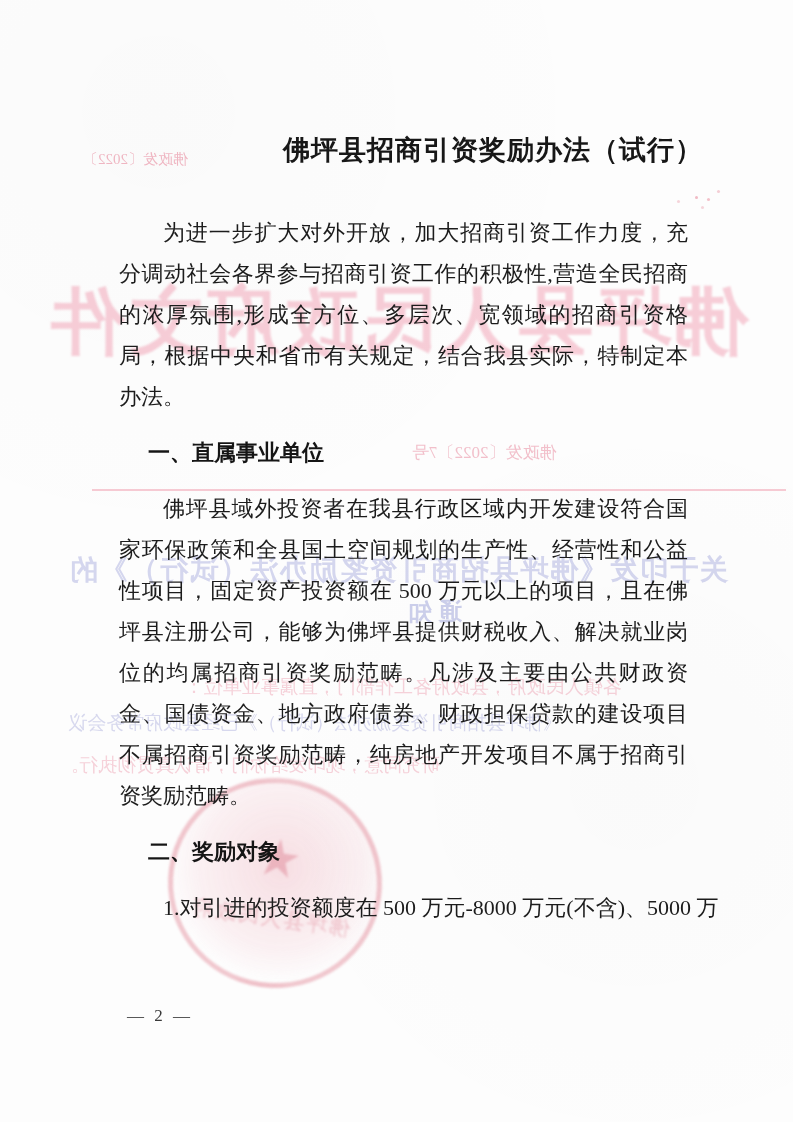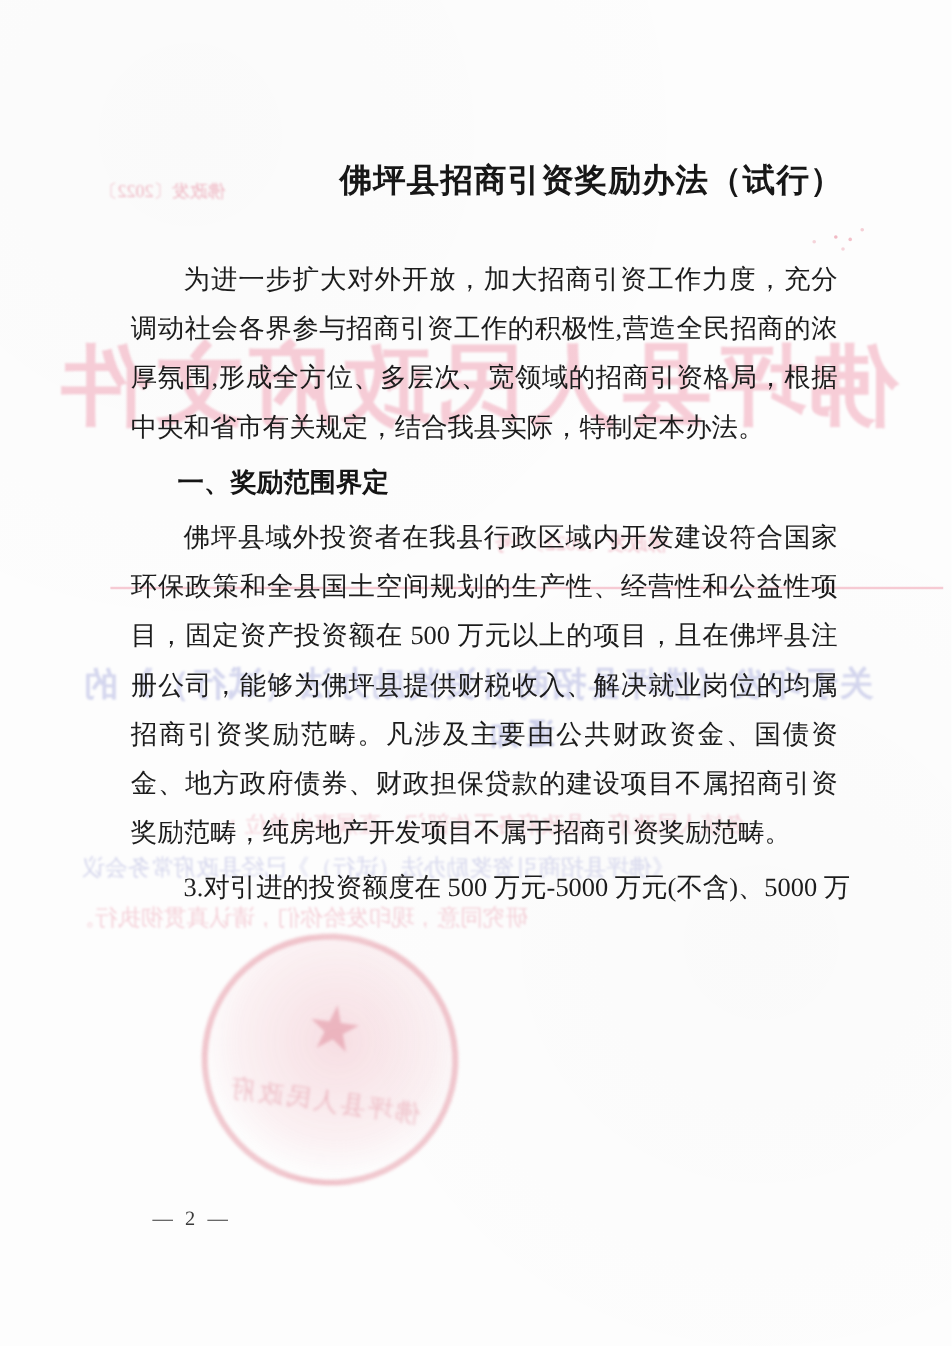--- a/index.html
+++ b/index.html
@@ -106,21 +106,21 @@
     left:104px;top:132px;width:599px;
   }
   .doc-title{
     margin:0 0 44px 0;
     text-align:right;
     font-size:27px;font-weight:bold;letter-spacing:1px;
     color:#171717;
     font-family:"Liberation Serif","DejaVu Serif",serif;
   }
   .para{
-    margin:5px;
+    margin:15px;
     font-size:22px;line-height:41px;
     text-indent:2em;
     text-align:justify;
     color:#1c1c1c;
   }
   .para.nowrapline{white-space:nowrap;text-align:left;}
   .heading{
     margin:0;
     font-size:22px;line-height:41px;font-weight:bold;
     text-indent:2em;
@@ -154,22 +154,23 @@
     <div class="seal-ring"></div>
     <div class="seal-star">★</div>
     <div class="seal-text">佛坪县人民政府</div>
   </div>
 
   <div class="content">
     <h1 class="doc-title">佛坪县招商引资奖励办法（试行）</h1>
 
     <p class="para">为进一步扩大对外开放，加大招商引资工作力度，充分调动社会各界参与招商引资工作的积极性,营造全民招商的浓厚氛围,形成全方位、多层次、宽领域的招商引资格局，根据中央和省市有关规定，结合我县实际，特制定本办法。</p>
 
-    <h2 class="heading">一、奖励范围界定</h2>
+    <h2 class="heading">一、直属事业单位</h2>
     <p class="para">佛坪县域外投资者在我县行政区域内开发建设符合国家环保政策和全县国土空间规划的生产性、经营性和公益性项目，固定资产投资额在 500 万元以上的项目，且在佛坪县注册公司，能够为佛坪县提供财税收入、解决就业岗位的均属招商引资奖励范畴。凡涉及主要由公共财政资金、国债资金、地方政府债券、财政担保贷款的建设项目不属招商引资奖励范畴，纯房地产开发项目不属于招商引资奖励范畴。</p>
 
+    <h2 class="heading">二、奖励对象</h2>
 
-    <p class="para nowrapline">3.对引进的投资额度在 500 万元-5000 万元(不含)、5000 万</p>
+    <p class="para nowrapline">1.对引进的投资额度在 500 万元-8000 万元(不含)、5000 万</p>
   </div>
 
   <div class="page-number">— 2 —</div>
 
 </div>
 
 </body></html>

